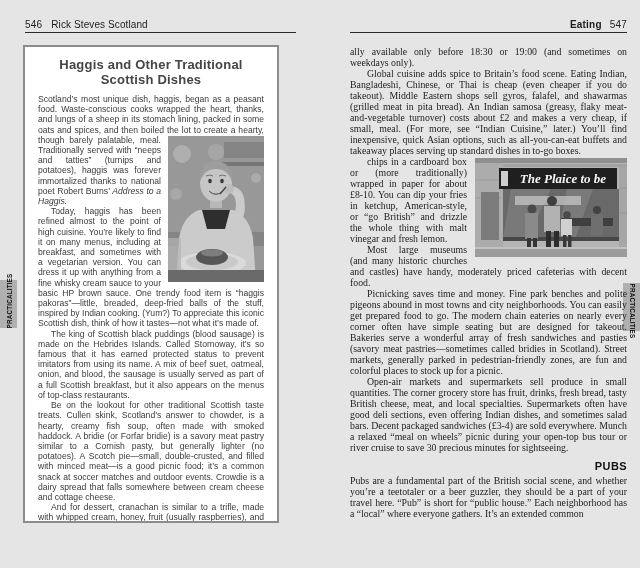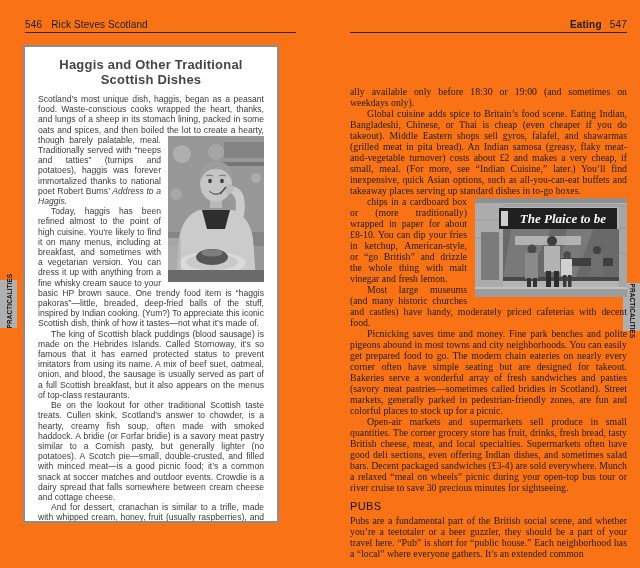--- a/index.html
+++ b/index.html
@@ -1,17 +1,17 @@
 <!DOCTYPE html>
 <html><head>
 <meta charset="utf-8">
 <style>
   html,body { margin:0; padding:0; background:#ffffff; }
   .spread {
-    position:relative; width:640px; height:568px; background:#f97316;
+    position:relative; width:640px; height:568px; background:#e5e5e5;
     font-family:"Liberation Sans", sans-serif; overflow:hidden;
   }
   .page { position:absolute; top:0; height:568px; width:320px; }
   .page-left  { left:0; }
   .page-right { left:320px; }
 
   
   .running-head { position:absolute; top:19px; font-size:10px; color:#1d1d1d; }
   .rh-left { left:25px; }
   .rh-right { right:13px; text-align:left; }
@@ -33,28 +33,28 @@
     color:#454545; margin:3px 6px 7px 6px; letter-spacing:0.2px;
   }
   .box-text { font-size:8.6px; line-height:10.2px; text-align:justify; color:#3a3a3a; }
   .box-text p { margin:0; }
   .box-text p.ind { text-indent:13px; }
 
   
   .body-text {
     position:absolute; left:30px; top:46px; width:277px;
     font-family:"Liberation Serif", serif; font-size:9.8px; line-height:11px;
-    text-align:justify; color:#1c1c1c;margin-top:40px;
+    text-align:justify; color:#1c1c1c;
   }
   .body-text p { margin:0; }
   .body-text p.ind { text-indent:17px; }
   .pubs-heading {
-    font-family:"Liberation Sans", sans-serif; font-weight:normal;
+    font-family:"Liberation Sans", sans-serif; font-weight:bold;
     font-size:11px; letter-spacing:0.4px; color:#111;
-    margin:8px 0 3px 0; text-align:left;
+    margin:8px 0 3px 0; text-align:right;
   }
 
   .b { font-weight:normal; }
   .i { font-style:italic; }
 
   
   .photo-float { float:right; display:block; }
   .haggis-photo { width:96px; height:146px; margin:1px 0 4px 7px; }
   .chippy-photo { width:152px; height:99px; margin:2px 0 3px 8px;border-radius:23px; }
   .photo-float svg { display:block; }

